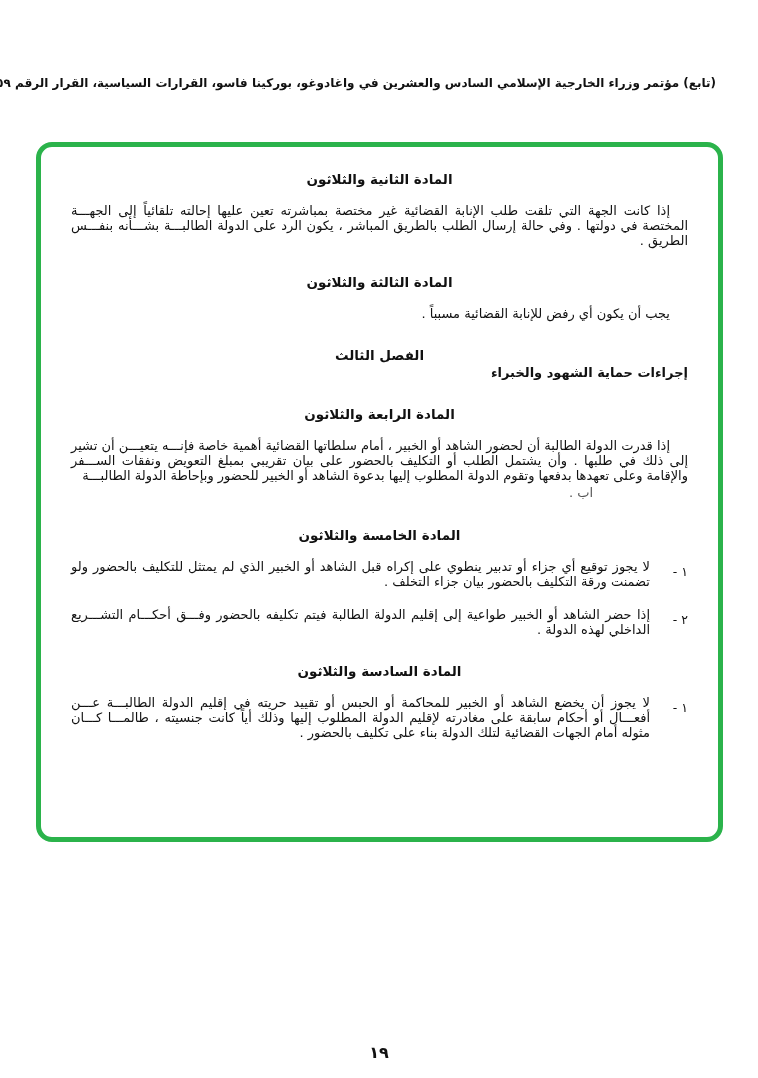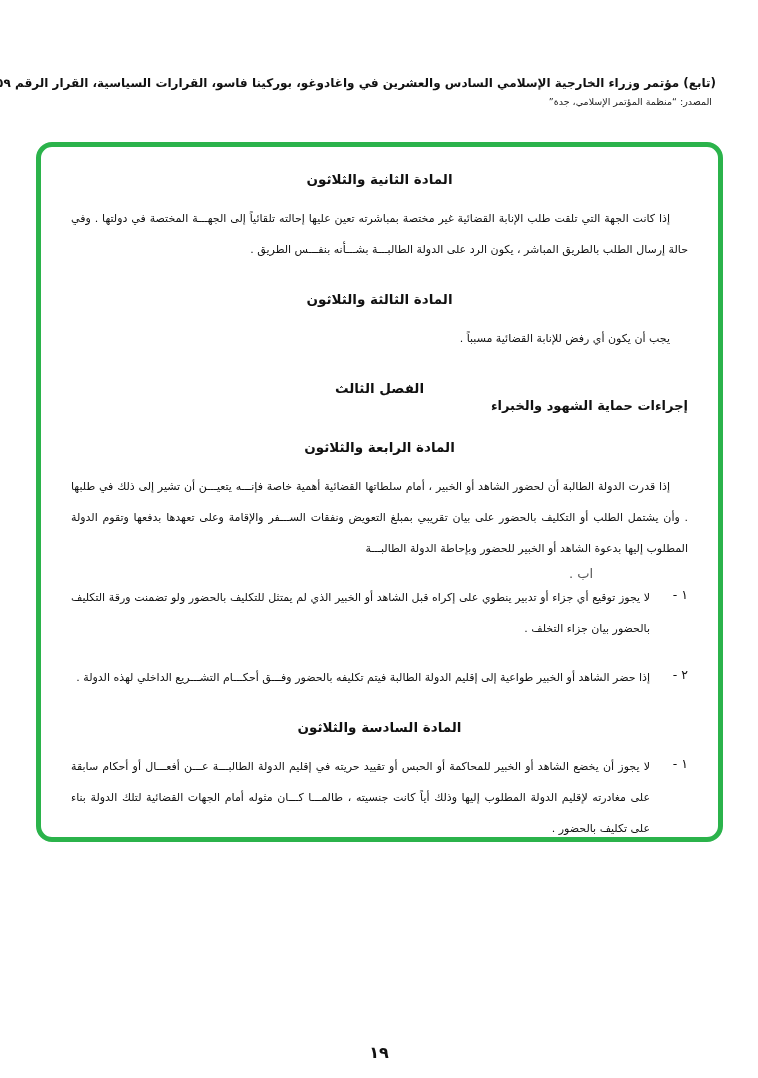--- a/index.html
+++ b/index.html
@@ -53,22 +53,22 @@
   }
   .art-title.first { margin-top: 10px; }
   .art-title.chapter { margin-bottom: 2px; }
   .art-subtitle {
     text-align: right;
     font-size: 13px;
     font-weight: bold;
     margin: 0 0 8px 0;
   }
   .body-par {
-    font-size: 11px;
-    line-height: 31px;
+    font-size: 13px;
+    line-height: 15px;
     text-align: justify;
     text-justify: inter-word;
   }
   .indent { text-indent: 18px; }
   .tail-fragment {
     font-size: 13px;
     line-height: 16px;
     color: #555;
     margin: 2px 95px 0 0;
   }
@@ -91,38 +91,38 @@
     font-weight: bold;
   }
 </style>
 </head>
 <body>
 
 <div class="page">
 
   <div class="doc-header">
     <div class="hdr-title">(تابع) مؤتمر وزراء الخارجية الإسلامي السادس والعشرين في واغادوغو، بوركينا فاسو، القرارات السياسية، القرار الرقم ٢٦/٥٩-س</div>
-    <div class="hdr-source">المصدر:  “منظمة المؤتمر الإسلامي، جدة”</div>
   </div>
 
   <div class="green-frame">
 
     <h2 class="art-title first">المادة الثانية والثلاثون</h2>
     <p class="body-par indent">إذا كانت الجهة التي تلقت طلب الإنابة القضائية غير مختصة بمباشرته تعين عليها إحالته تلقائياً إلى الجهـــة المختصة في دولتها .  وفي حالة إرسال الطلب بالطريق المباشر ، يكون الرد على الدولة الطالبـــة بشـــأنه بنفـــس الطريق .</p>
 
     <h2 class="art-title">المادة الثالثة والثلاثون</h2>
     <p class="body-par indent">يجب أن يكون أي رفض للإنابة القضائية مسبباً .</p>
 
     <h2 class="art-title chapter">الفصل الثالث</h2>
     <h3 class="art-subtitle">إجراءات حماية الشهود والخبراء</h3>
 
     <h2 class="art-title">المادة الرابعة والثلاثون</h2>
     <p class="body-par indent">إذا قدرت الدولة الطالبة أن لحضور الشاهد أو الخبير ، أمام سلطاتها القضائية أهمية خاصة فإنـــه يتعيـــن أن تشير إلى ذلك في طلبها .  وأن يشتمل الطلب أو التكليف بالحضور على بيان تقريبي بمبلغ التعويض ونفقات الســـفر والإقامة وعلى تعهدها بدفعها وتقوم الدولة المطلوب إليها بدعوة الشاهد أو الخبير للحضور وبإحاطة الدولة الطالبـــة</p>
     <div class="tail-fragment">اب .</div>
 
+    <h2 class="art-title">المادة الخامسة والثلاثون</h2>
     <div class="num-item">
       <span class="num">١ -</span>
       <p class="body-par item-text">لا يجوز توقيع أي جزاء أو تدبير ينطوي على إكراه قبل الشاهد أو الخبير الذي لم يمتثل للتكليف بالحضور ولو تضمنت ورقة التكليف بالحضور بيان جزاء التخلف .</p>
     </div>
     <div class="num-item">
       <span class="num">٢ -</span>
       <p class="body-par item-text">إذا حضر الشاهد أو الخبير طواعية إلى إقليم الدولة الطالبة فيتم تكليفه بالحضور وفـــق أحكـــام التشـــريع الداخلي لهذه الدولة .</p>
     </div>
 
     <h2 class="art-title">المادة السادسة والثلاثون</h2>

